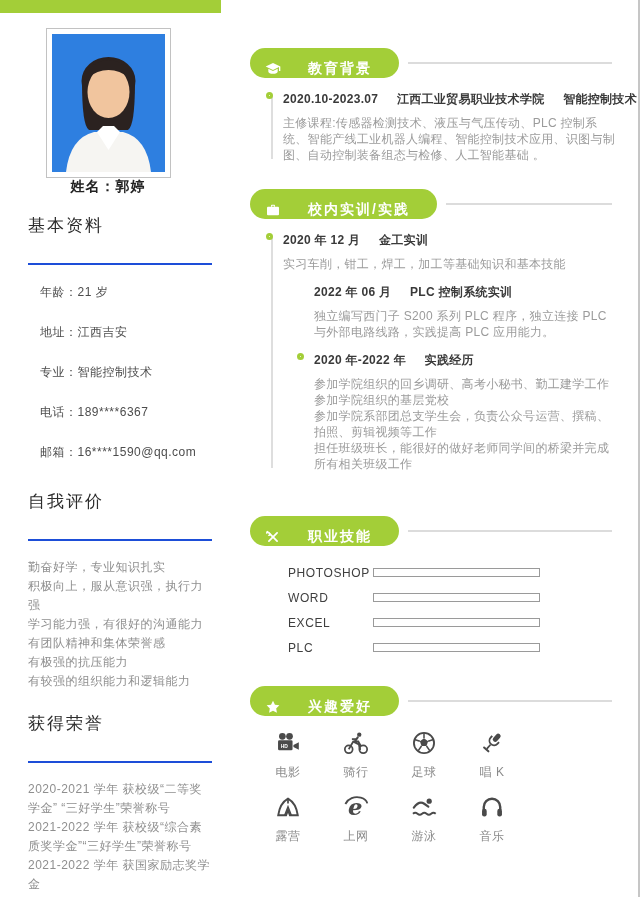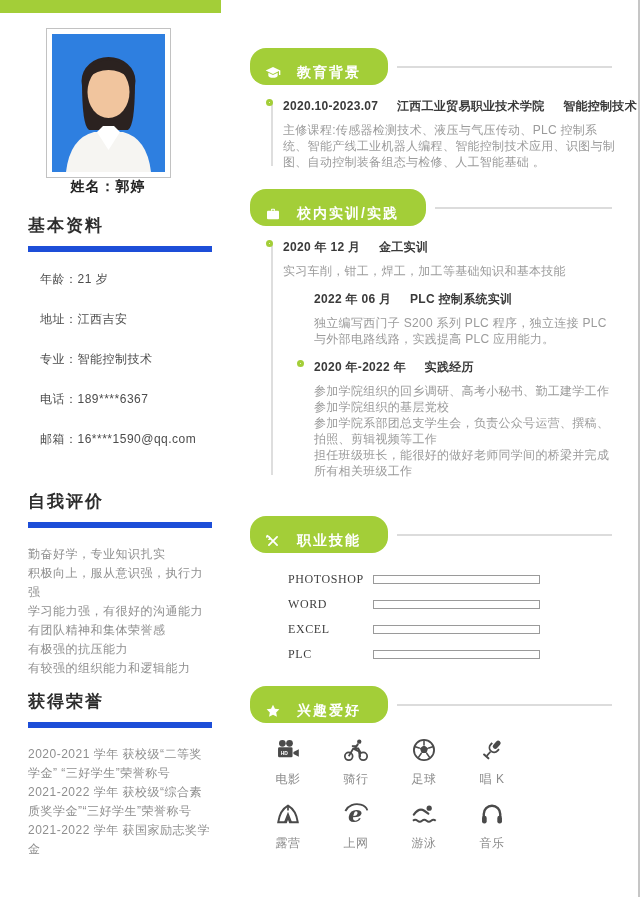--- a/index.html
+++ b/index.html
@@ -12,55 +12,55 @@
   #page{position:relative;width:640px;height:897px;background:#fff;overflow:hidden;}
   .page-edge{position:absolute;right:0;top:0;width:2px;height:100%;background:#c6c6c6;}
   .topbar{position:absolute;left:0;top:0;width:221px;height:13px;background:var(--accent);}
 
   
   .photo-frame{position:absolute;left:46px;top:28px;width:125px;height:150px;border:1px solid #c2c2c2;background:#fff;padding:5px;}
   .photo-frame svg{display:block;width:113px;height:138px;}
   .name-line{position:absolute;left:27px;top:178px;width:162px;text-align:center;font-size:14px;font-weight:bold;color:#222;letter-spacing:1px;}
 
   .side-sec{position:absolute;left:28px;width:184px;}
-  .side-title{font-size:17px;font-weight:bold;color:#2d2d2d;letter-spacing:2px;padding-bottom:9px;border-bottom:6px solid #1d4ed8;}
+  .side-title{font-size:17px;font-weight:normal;color:#2d2d2d;letter-spacing:2px;padding-bottom:26px;border-bottom:2px solid #1d4ed8;}
   #basic-info{top:214px;}
   .info-list{margin-top:19px;padding-left:12px;}
   .info-item{font-size:12px;color:#4c4c4c;font-weight:400;margin-bottom:23px;letter-spacing:.5px;}
   #self-evaluation{top:490px;}
   .para-lines{margin-top:17px;font-size:12px;color:#8f8f8f;line-height:19px;letter-spacing:.5px;}
-  #honors{top:690px;}
+  #honors{top:712px;}
   .honor-line{margin-bottom:0;}
 
   
   .section{position:absolute;left:250px;width:366px;}
   #education{top:48px;}
   #training{top:189px;}
   #skills{top:516px;}
   #hobbies{top:686px;}
 
   .sec-header{display:flex;align-items:center;}
-  .pill{display:flex;align-items:center;gap:16px;background:var(--accent);color:#fff;height:37px;padding:12px 27px 0 15px;border-radius:16px;flex:0 0 auto;}
+  .pill{display:flex;align-items:center;gap:27px;background:var(--accent);color:#fff;height:30px;padding:12px 27px 0 15px;border-radius:16px;flex:0 0 auto;}
   .pill-label{font-size:14px;font-weight:bold;letter-spacing:2px;white-space:nowrap;}
   .pill-icon{width:16px;height:16px;fill:#fff;flex:0 0 auto;}
   .hline{flex:1;height:2px;background:#dcdcdc;margin-left:9px;margin-right:4px;}
 
   .timeline{position:relative;margin-top:13px;padding-left:33px;}
   .timeline::before{content:"";position:absolute;left:21px;top:5px;bottom:4px;width:2px;background:#dedede;}
   .entry{position:relative;}
   .entry + .entry{margin-top:12px;margin-left:31px;}
   .entry-head{font-size:12px;font-weight:bold;color:#3a3a3a;white-space:nowrap;letter-spacing:.3px;}
   .entry-head span{margin-right:15px;}
   .ring{position:absolute;left:-17px;top:1px;width:7px;height:7px;background:#fff;border:3px solid var(--accent);border-radius:50%;}
   .entry-body{margin-top:7px;font-size:12px;color:#9b9b9b;line-height:16px;letter-spacing:.3px;}
   .entry-body div{margin:0;}
 
   .skill-list{margin-top:14px;padding-left:38px;}
   .skill-row{display:flex;align-items:center;height:25px;}
-  .skill-name{width:85px;font-size:12px;color:#3f3f3f;letter-spacing:.6px;font-family:Liberation Serif, serif;}
+  .skill-name{width:85px;font-size:12px;color:#3f3f3f;letter-spacing:.6px;}
   .skill-bar{width:167px;height:9px;border:1px solid #9a9a9a;background:#fff;}
   .skill-fill{height:100%;background:var(--bar-fill);}
 
   .hobby-rows{margin-top:14px;padding-left:4px;}
   .hobby-row{display:flex;}
   .hobby-row + .hobby-row{margin-top:13px;}
   .hobby{width:68px;text-align:center;}
   .hobby-icon{width:26px;height:26px;fill:#4a4a4a;display:inline-block;}
   .hobby-label{margin-top:4px;font-size:12px;color:#8a8a8a;letter-spacing:.5px;}
 </style>

